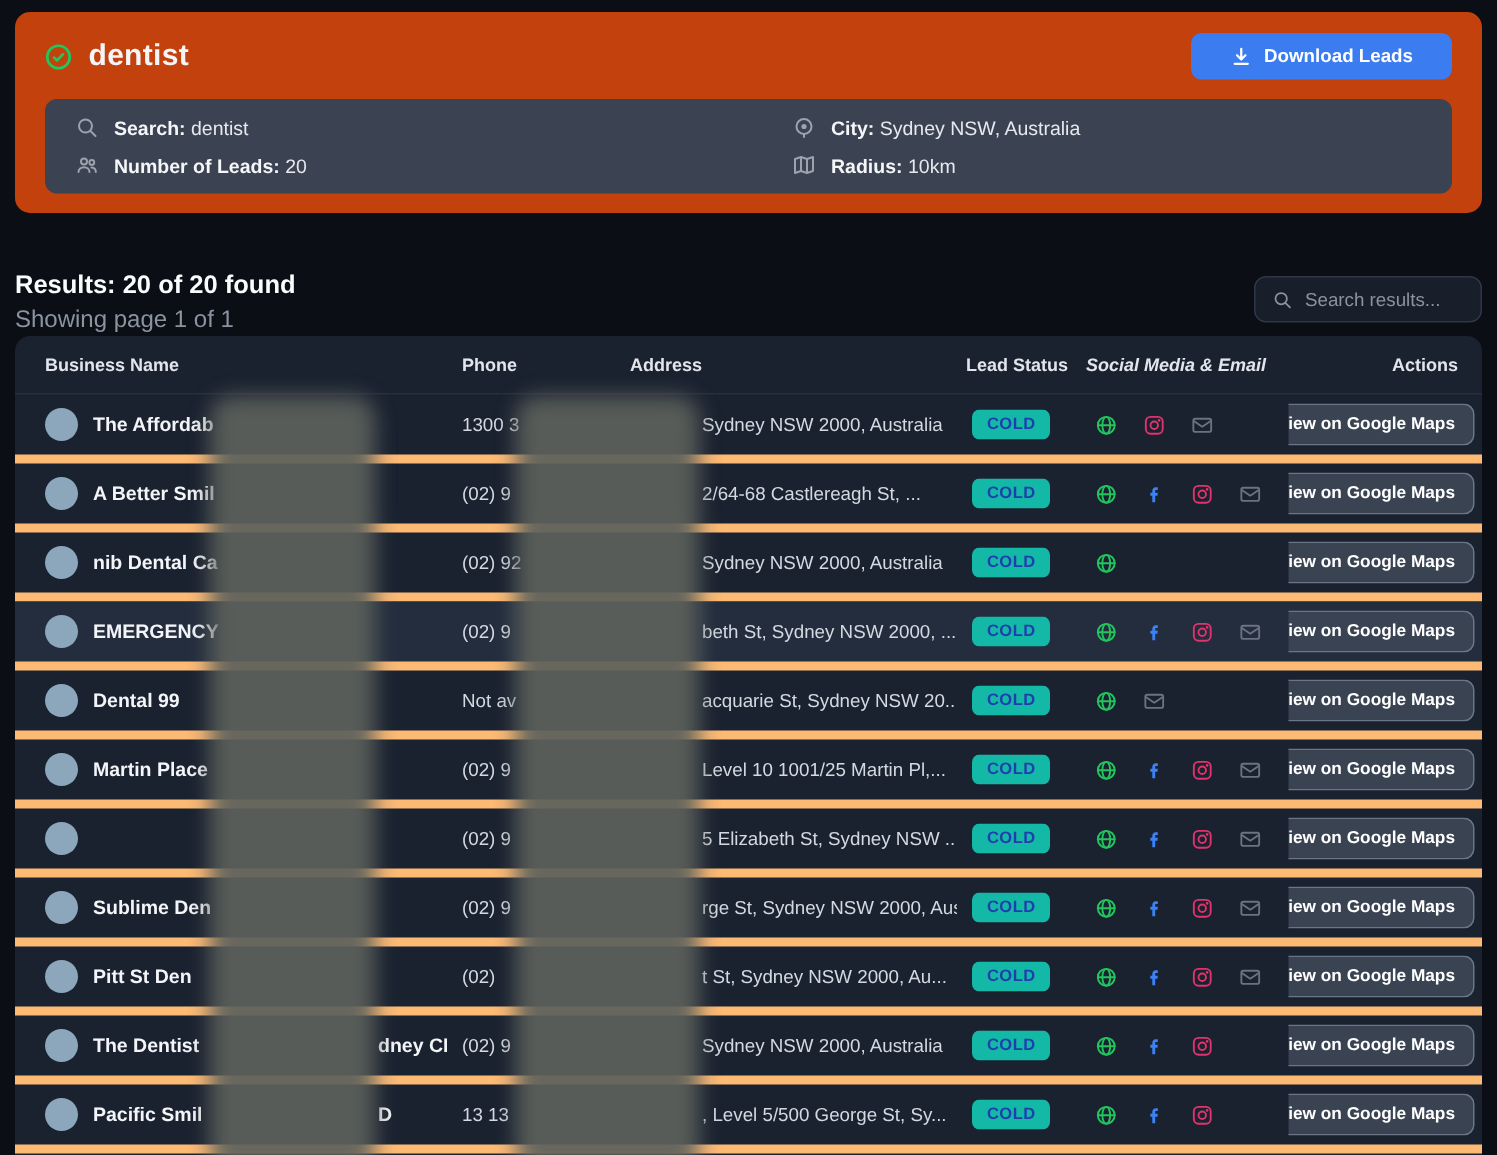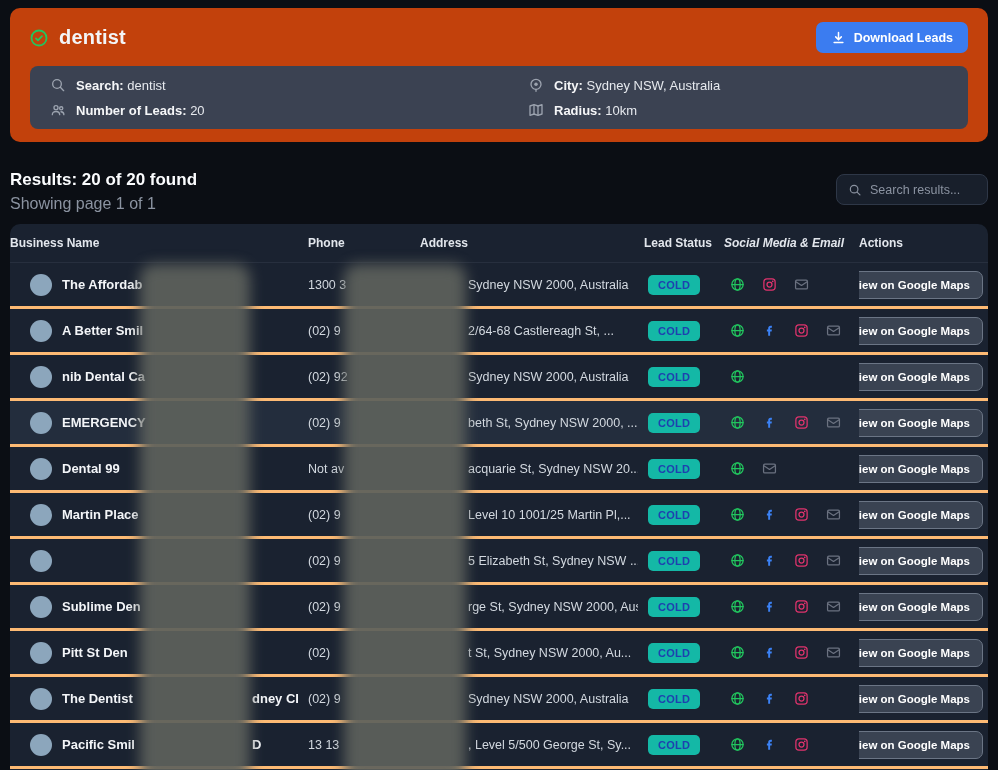--- a/index.html
+++ b/index.html
@@ -12,36 +12,36 @@
   
   .top-card {
     position:absolute; left:10px; top:8px; width:978px; height:134px;
     background:#c2410c; border-radius:10px; padding:14px 20px;
   }
   .card-head { display:flex; align-items:center; justify-content:space-between; }
   .title-wrap { display:flex; align-items:center; gap:11px; }
   .title-wrap h1 { font-size:20px; font-weight:bold; letter-spacing:.2px; }
   .check-ic { width:18px; height:18px; display:inline-flex; }
   .dl-btn {
-    display:flex; align-items:center; gap:8px;
+    display:flex; align-items:flex-start; gap:8px;
     background:#3b7cf0; color:#fff; border:none; border-radius:7px;
     font-family:inherit; font-size:12.5px; font-weight:bold;
-    padding:8px 15px; cursor:pointer;
+    padding:8px 26px; cursor:pointer;
   }
   .params-box {
     margin-top:13px; background:#3b4252; border-radius:8px;
     padding:11px 20px; display:grid; grid-template-columns: 478px 1fr;
     row-gap:9px; column-gap:0;
   }
   .param { display:flex; align-items:center; gap:10px; font-size:13px; color:#e6e9ee;text-align:center; }
   .param .p-ic { width:16px; height:16px; display:inline-flex; color:#9ca3af; flex:0 0 auto; }
   .param b { color:#f5f6f8; }
   
   .results-bar {
-    position:absolute; left:10px; top:170px; width:978px;
+    position:absolute; left:10px; top:180px; width:978px;
     display:flex; justify-content:space-between; align-items:flex-start;
   }
   .results-bar h2 { font-size:17px; font-weight:bold; color:#fbfcfe; }
   .results-sub { font-size:16px; color:#8b93a1; margin-top:5px; }
   .search-box {
     display:flex; align-items:center; gap:8px;
     width:152px; height:31px; margin-top:4px; padding:0 11px;
     background:#181f2b; border:1px solid #2e3747; border-radius:8px;
   }
   .search-box input {
@@ -55,27 +55,27 @@
     position:absolute; left:10px; top:224px; width:978px; height:546px;
     background:#1a2230; border-radius:10px 10px 0 0; overflow:hidden;
   }
   .thead, .trow {
     display:grid;
     grid-template-columns:288px 100px 240px 76px 145px 1fr;
     align-items:center;
   }
   .thead { height:39px; font-size:12px; font-weight:bold; color:#e2e6ec;
            border-bottom:1px solid #272f3e; }
-  .th-name   { }
+  .th-name   { padding-left:20px; }
   .th-phone  { padding-left:10px; }
   .th-addr   { padding-left:22px; }
   .th-status { padding-left:6px; }
   .th-social { padding-left:10px;font-style:italic; }
-  .th-actions{ text-align:left; padding-right:36px; }
-  .trow { height:46px; border-bottom:3px solid #fdba74; }
+  .th-actions{ text-align:right; padding-right:16px; }
+  .trow { height:46px; border-bottom:6px solid #fdba74; }
   .trow.hl { background:#232d3d; }
   .cell { font-size:12.5px; color:#d3d9e0; white-space:nowrap; overflow:hidden; }
   .name-cell { display:flex; align-items:center; gap:10px; padding-left:20px; }
   .avatar { width:22px; height:22px; border-radius:50%; background:#8ca6bc; flex:0 0 auto; }
   .name-wrap { position:relative; flex:1; height:16px; line-height:16px; }
   .bname { font-weight:bold; font-size:13px; color:#f3f5f8; }
   .bname-suffix { position:absolute; left:190px; top:0; font-weight:bold; font-size:13px; color:#f3f5f8; }
   .phone-cell { padding-left:10px; }
   .addr-cell  { padding-left:70px; }
   .status-cell{ padding-left:10px; }

